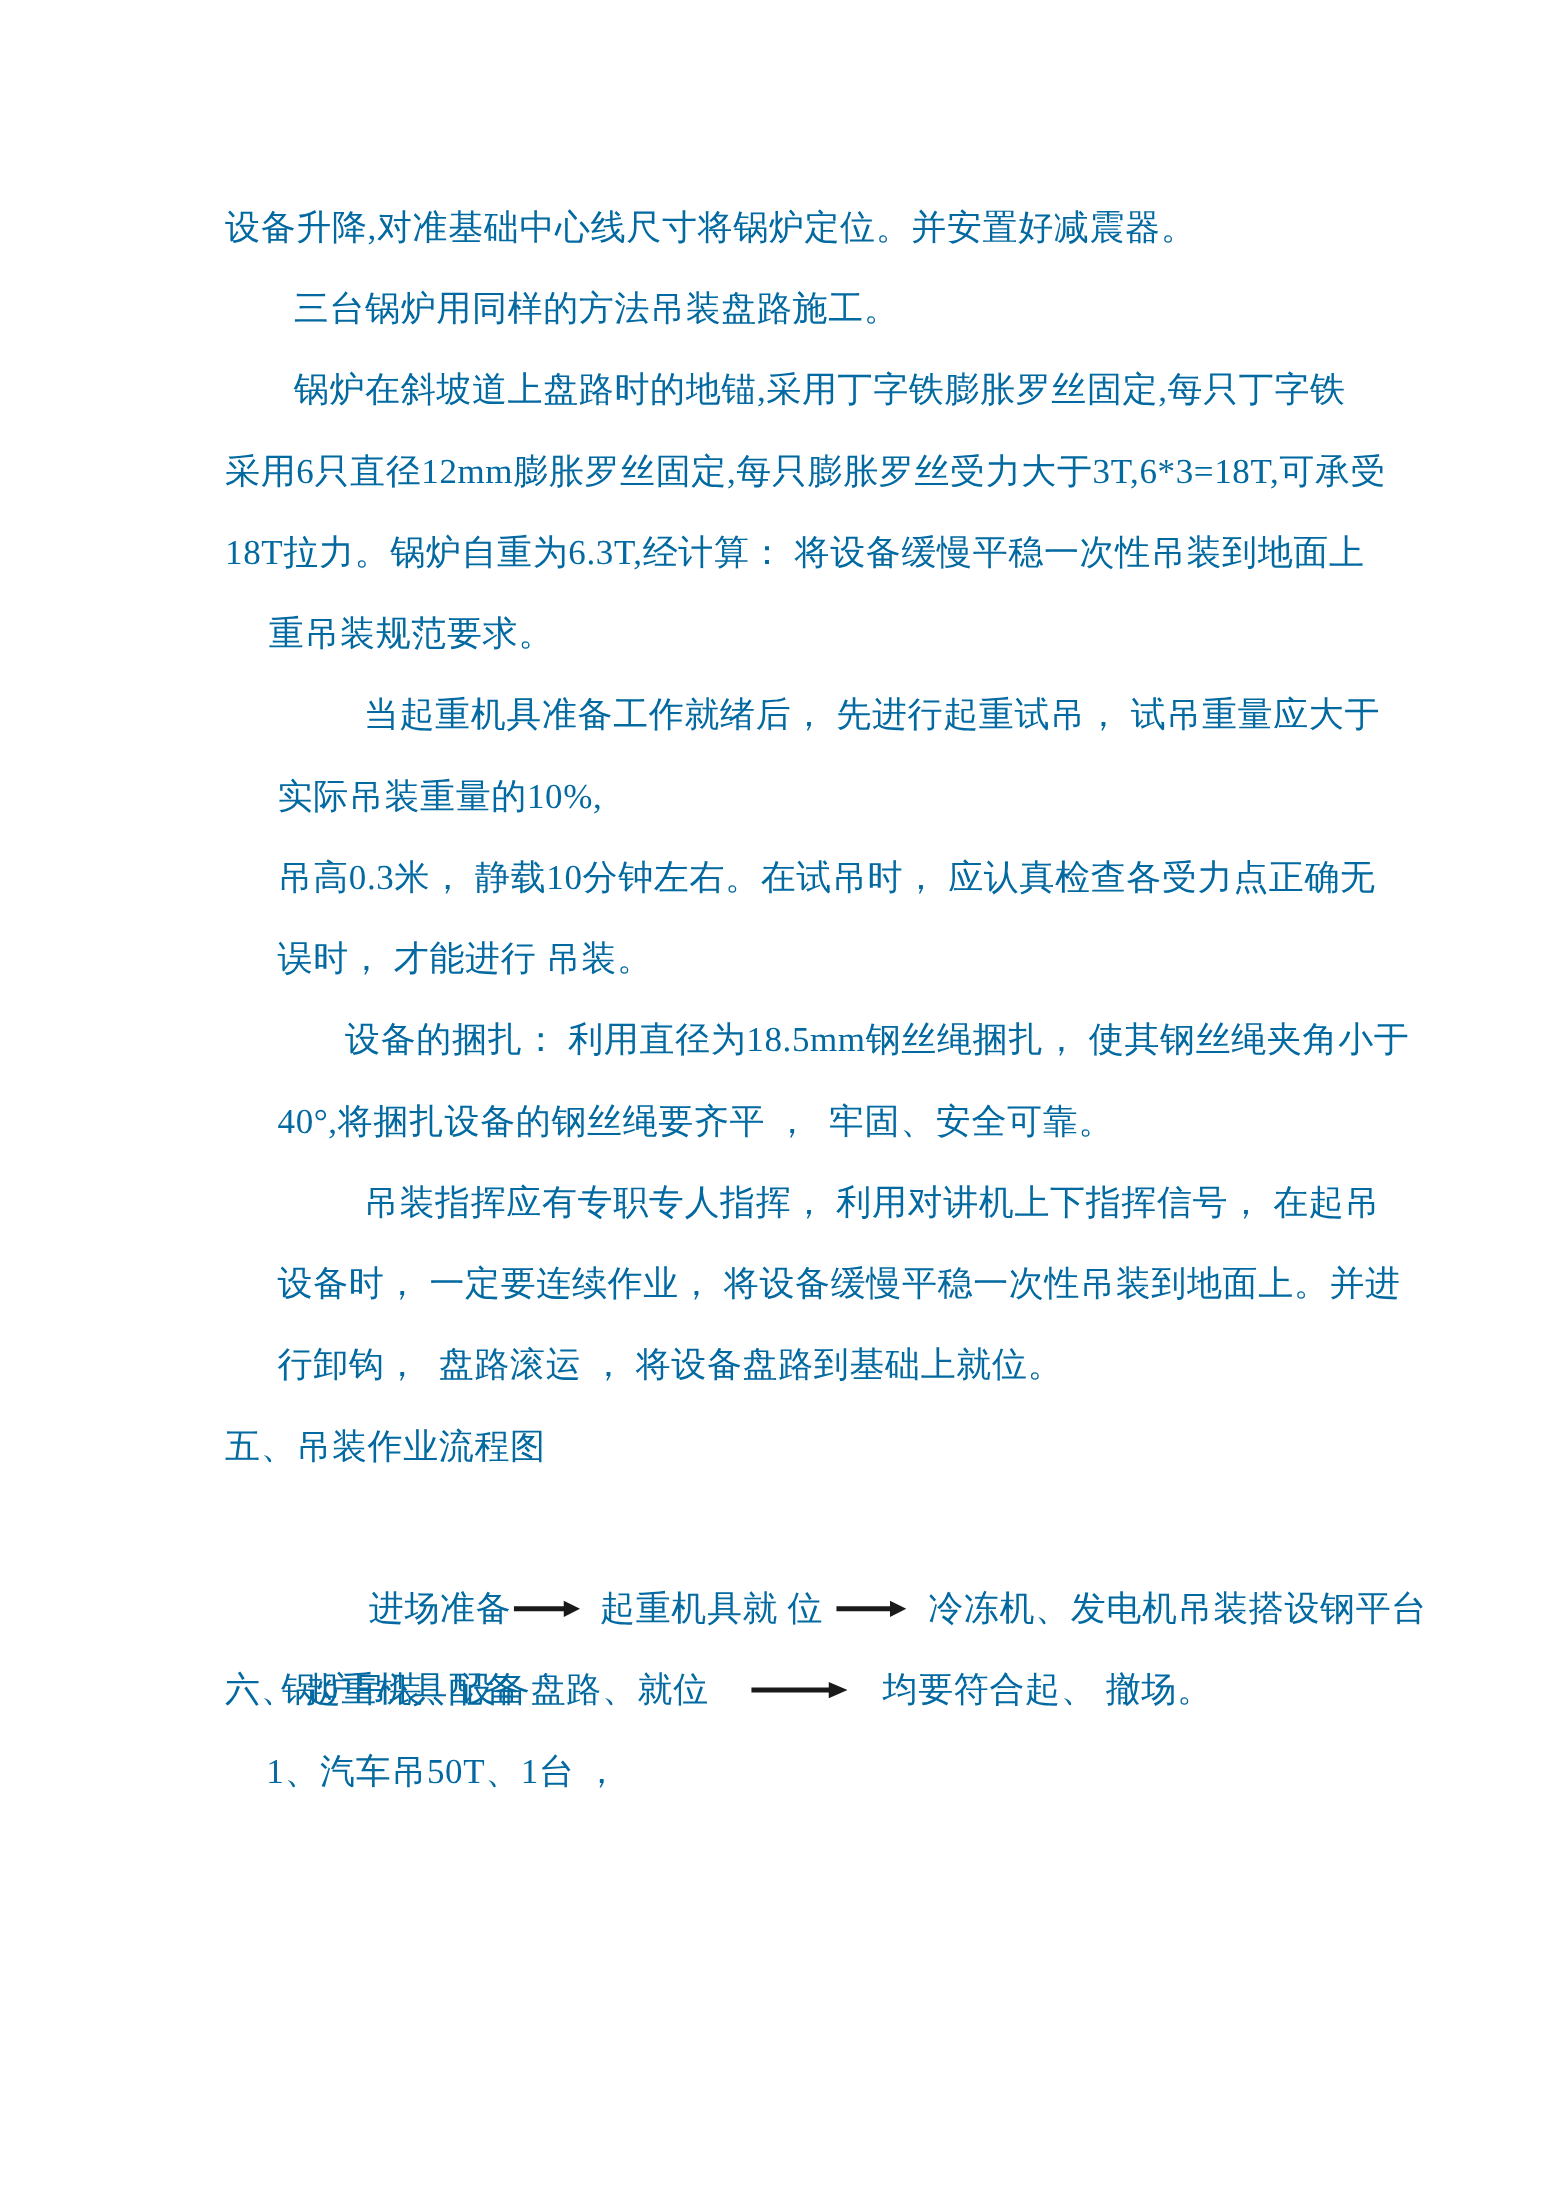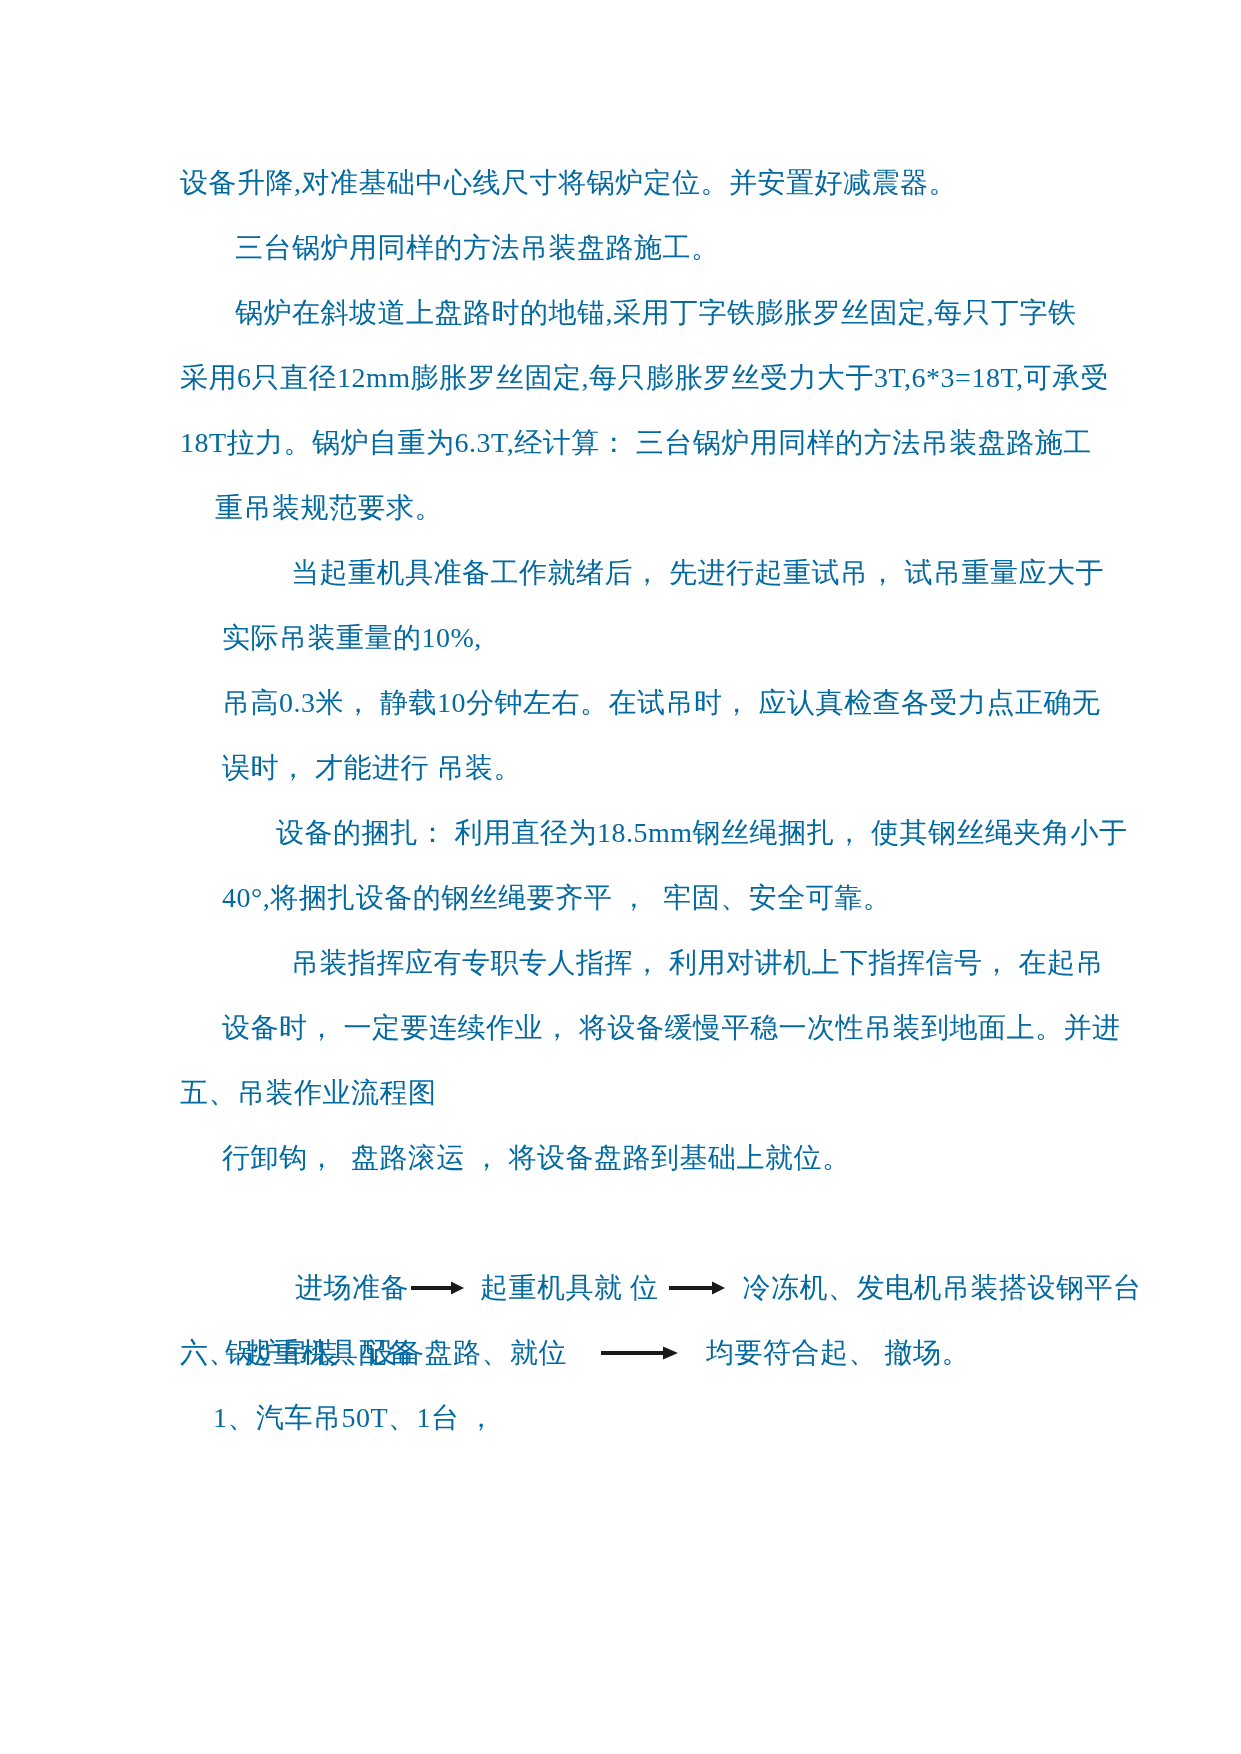--- a/index.html
+++ b/index.html
@@ -54,32 +54,32 @@
 </head>
 <body>
 
 <div class="page">
   <div class="content">
 
     <div class="line ind0">设备升降,对准基础中心线尺寸将锅炉定位。并安置好减震器。</div>
     <div class="line ind55">三台锅炉用同样的方法吊装盘路施工。</div>
     <div class="line ind55">锅炉在斜坡道上盘路时的地锚,采用丁字铁膨胀罗丝固定,每只丁字铁</div>
     <div class="line ind0">采用6只直径12mm膨胀罗丝固定,每只膨胀罗丝受力大于3T,6*3=18T,可承受</div>
-    <div class="line ind0">18T拉力。锅炉自重为6.3T,经计算： 三台锅炉用同样的方法吊装盘路施工</div>
+    <div class="line ind0">18T拉力。锅炉自重为6.3T,经计算： 将设备缓慢平稳一次性吊装到地面上</div>
     <div class="line ind35">重吊装规范要求。</div>
     <div class="line ind111">当起重机具准备工作就绪后， 先进行起重试吊， 试吊重量应大于</div>
     <div class="line ind42">实际吊装重量的10%,</div>
     <div class="line ind42">吊高0.3米， 静载10分钟左右。在试吊时， 应认真检查各受力点正确无</div>
     <div class="line ind42">误时， 才能进行 吊装。</div>
     <div class="line ind96">设备的捆扎： 利用直径为18.5mm钢丝绳捆扎， 使其钢丝绳夹角小于</div>
     <div class="line ind42">40°,将捆扎设备的钢丝绳要齐平 ，  牢固、安全可靠。</div>
     <div class="line ind111">吊装指挥应有专职专人指挥， 利用对讲机上下指挥信号， 在起吊</div>
     <div class="line ind42">设备时， 一定要连续作业， 将设备缓慢平稳一次性吊装到地面上。并进</div>
+    <div class="line ind42">行卸钩，  盘路滚运 ， 将设备盘路到基础上就位。</div>
     <div class="line ind0">五、吊装作业流程图</div>
-    <div class="line ind42">行卸钩，  盘路滚运 ， 将设备盘路到基础上就位。</div>
 
     <div class="line ind70">
       <span>进场准备</span><span class="arrow a1"><svg width="53" height="16" viewBox="0 0 53 16" xmlns="http://www.w3.org/2000/svg">
             <line x1="0" y1="8" x2="42" y2="8" stroke="#1a1a1a" stroke-width="4"></line>
             <polygon points="40,1.5 53,8 40,14.5" fill="#1a1a1a"></polygon>
           </svg></span><span>起重机具就 位</span><span class="arrow a2"><svg width="56" height="16" viewBox="0 0 56 16" xmlns="http://www.w3.org/2000/svg">
             <line x1="0" y1="8" x2="45" y2="8" stroke="#1a1a1a" stroke-width="4"></line>
             <polygon points="43,1.5 56,8 43,14.5" fill="#1a1a1a"></polygon>
           </svg></span><span>冷冻机、发电机吊装搭设钢平台</span>
     </div>

